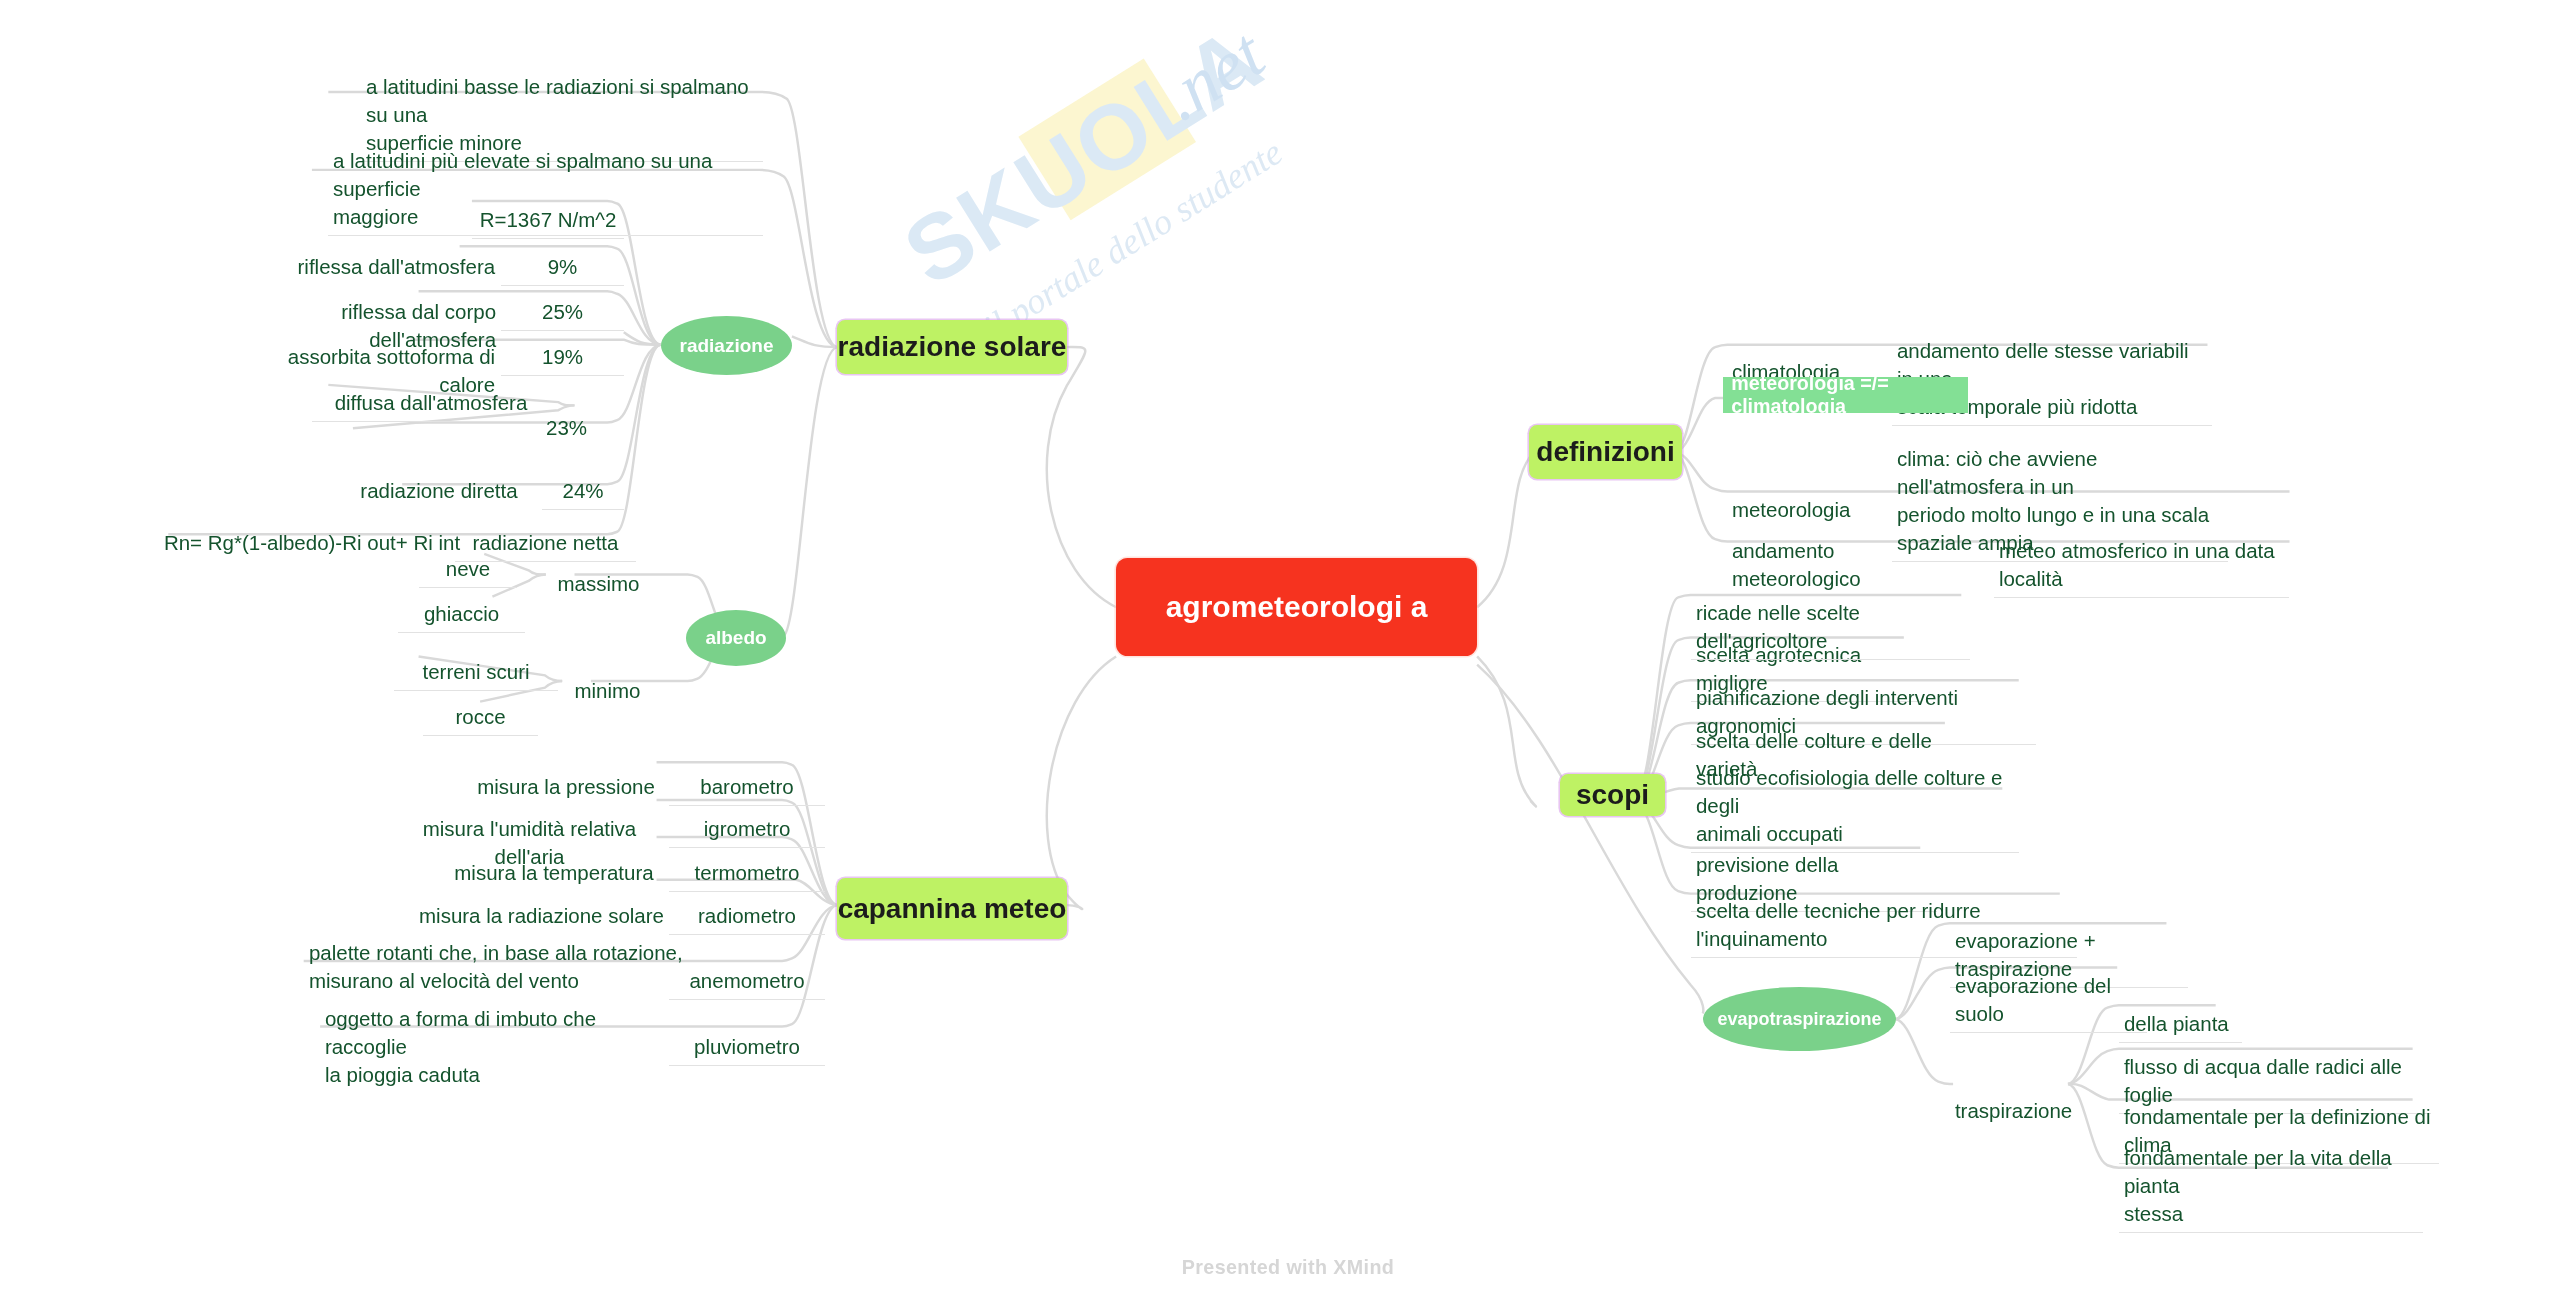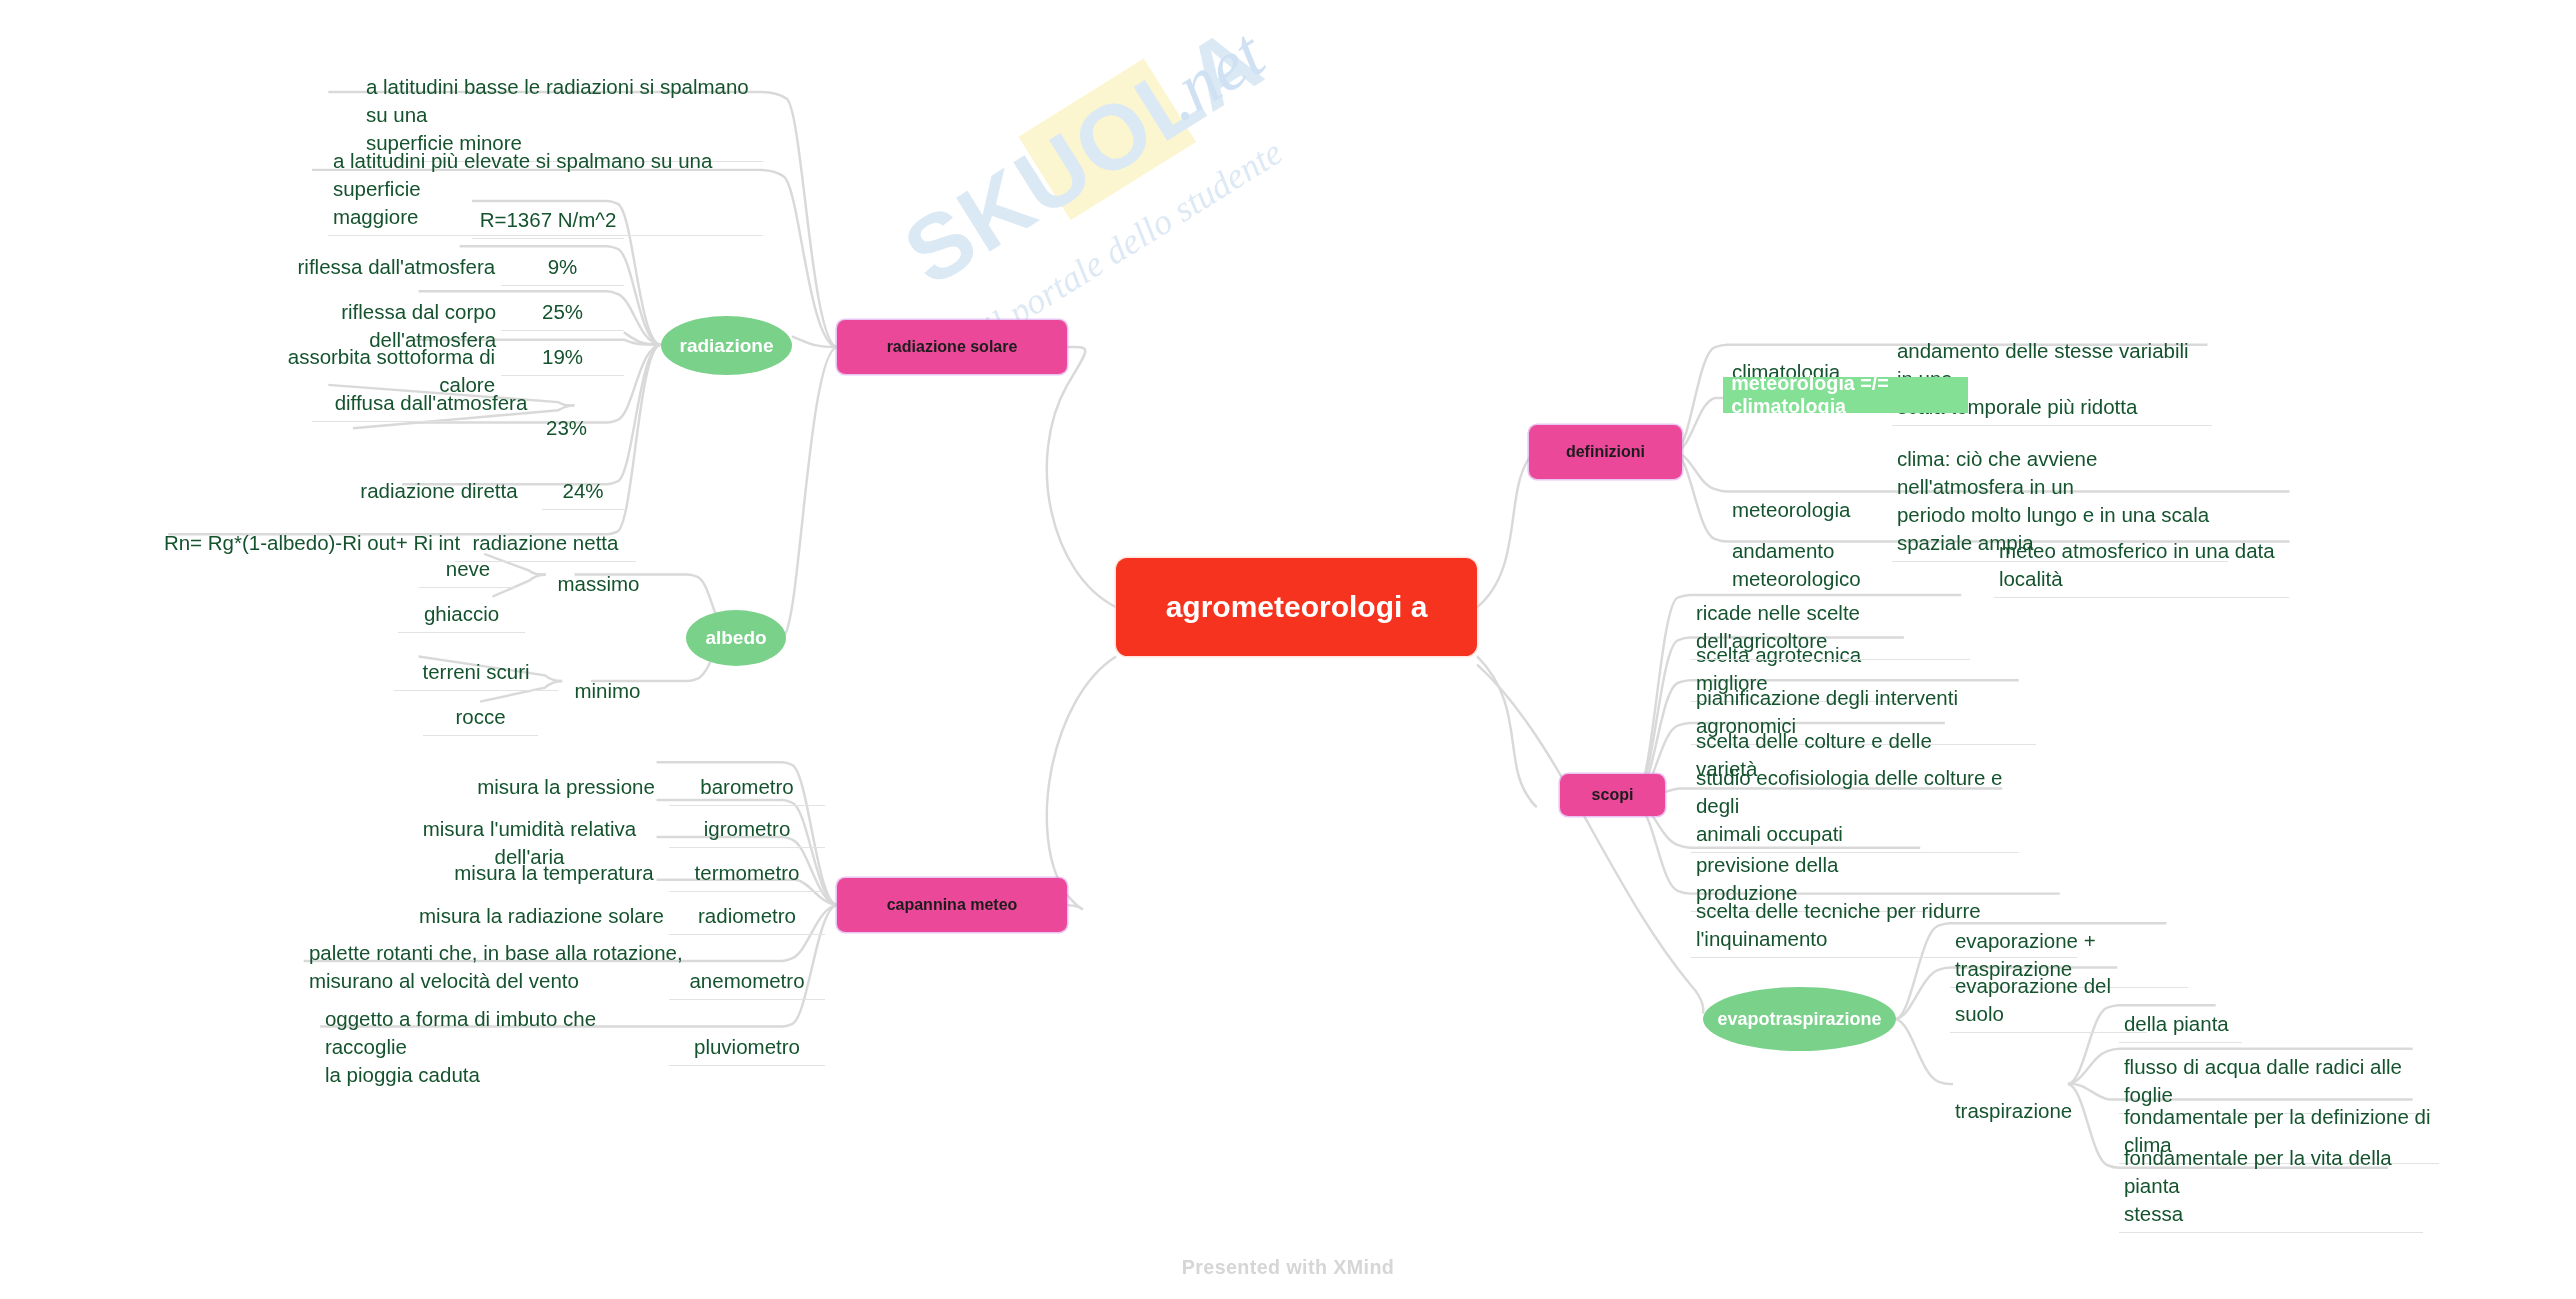--- a/index.html
+++ b/index.html
@@ -14,21 +14,21 @@
   
   .leaf{color:#14532d;font-size:20.5px;line-height:28px;white-space:pre-line;
         padding:1.6px 4.9px 4.9px 4.9px;}
   .leaf.r{text-align:right;}
   .leaf.l{text-align:left;}
   .leaf.c{text-align:center;}
 
   
   .pill{border-radius:8.2px;display:flex;align-items:center;justify-content:center;
         font-weight:bold;text-align:center;}
-  .pill.magenta{background:#ec4899;color:#1c1c1c;font-size:16px;
+  .pill.magenta{background:#bef264;color:#1c1c1c;font-size:28px;
         box-shadow:0 0 0 1.6px rgba(214,150,232,.55);justify-content:center;}
   .root{background:#f6331f;color:#ffffff;font-size:30px;font-weight:bold;
         border-radius:11.5px;display:flex;align-items:center;justify-content:center;
         line-height:36px;box-shadow:0 0 0 1.6px rgba(255,200,190,.5);}
 
   
   .ellipse{background:#7ad18a;color:#ffffff;border-radius:50%;
         display:flex;align-items:center;justify-content:center;
         font-size:19px;font-weight:bold;text-align:center;}
 
@@ -210,21 +210,21 @@
   <div class="node leaf c" style="left:550px;top:647px;width:115px;">
     <span>minimo</span>
   </div>
   <div class="node leaf c" style="left:394px;top:628px;width:164px;border-bottom:1.6px solid #e2e2e2;">
     <span>terreni scuri</span>
   </div>
   <div class="node leaf c" style="left:423px;top:673px;width:115px;border-bottom:1.6px solid #e2e2e2;">
     <span>rocce</span>
   </div>
 
-  <div class="node pill magenta" style="left:837px;top:878px;width:230px;height:54px;">
+  <div class="node pill magenta" style="left:837px;top:878px;width:230px;height:61px;">
     <span>capannina meteo</span>
   </div>
 
   <div class="node leaf c" style="left:455px;top:743px;width:222px;">
     <span>misura la pressione</span>
   </div>
   <div class="node leaf c" style="left:669px;top:743px;width:156px;border-bottom:1.6px solid #e2e2e2;">
     <span>barometro</span>
   </div>
 

